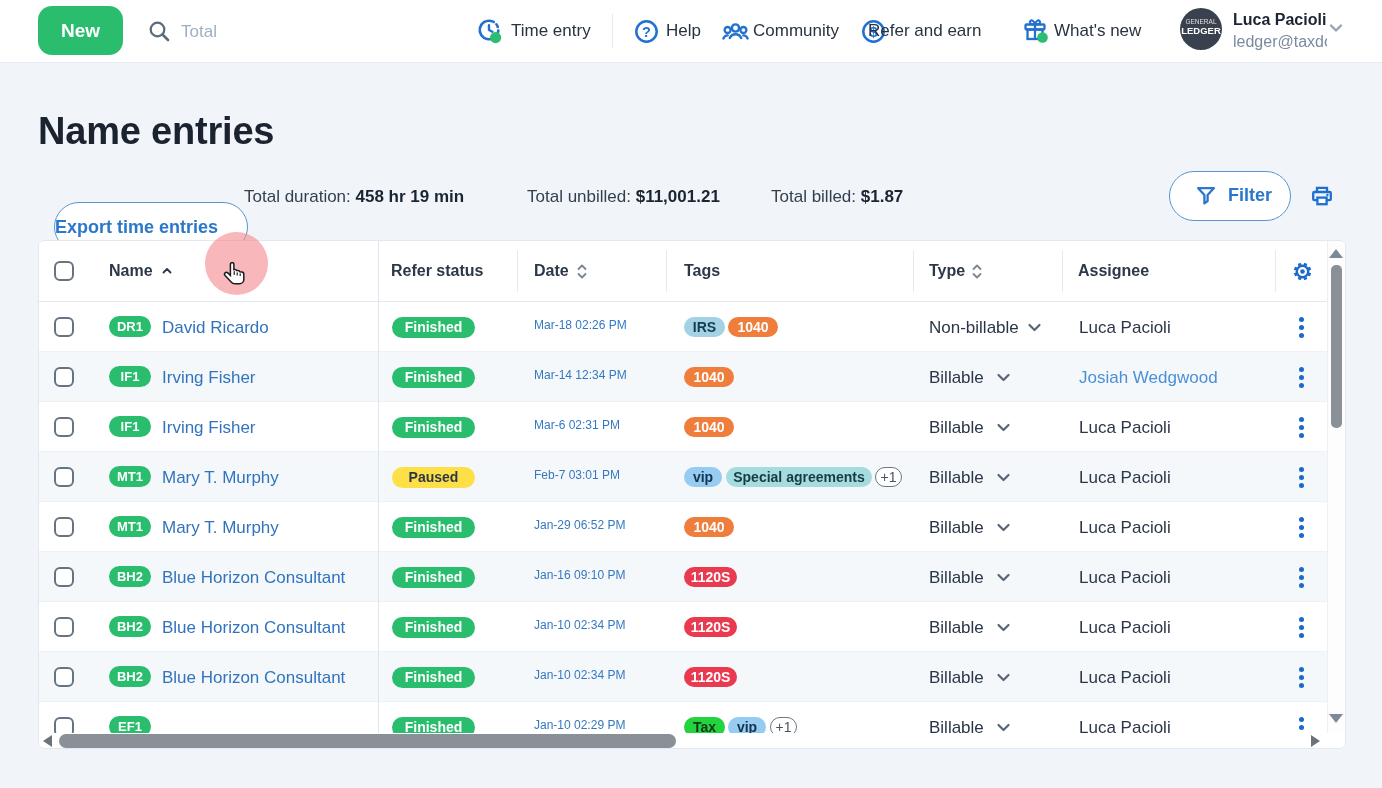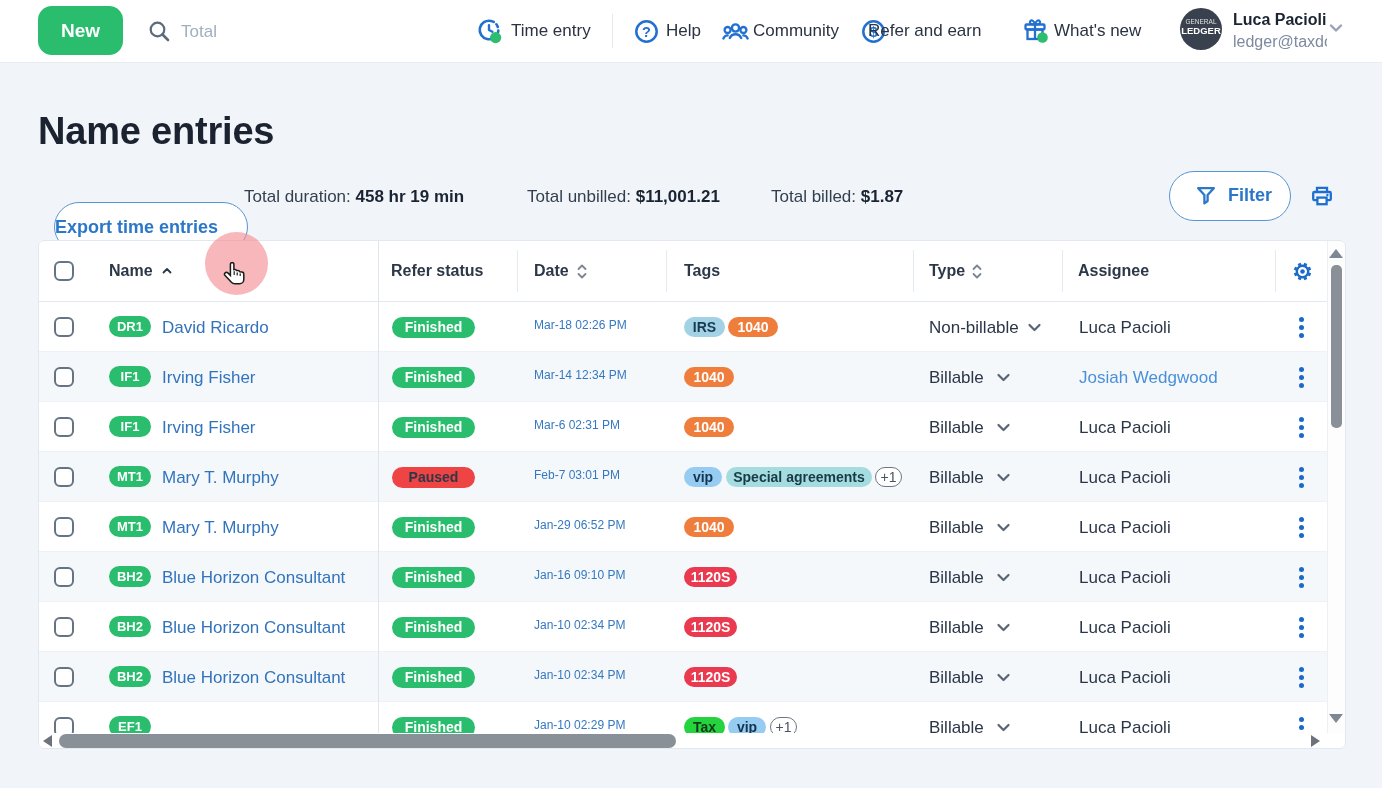--- a/index.html
+++ b/index.html
@@ -28,21 +28,21 @@
 #thead { position:absolute; left:0; top:0; width:1308px; height:62px; background:#fff; border-bottom:1px solid #e2e8f0; z-index:5; }
 .th { position:absolute; font-size:16px; font-weight:bold; color:#2c3848; top:22px; }
 .hdiv { position:absolute; top:10px; height:42px; width:1px; background:#e5eaf0; }
 .coldiv { position:absolute; left:340px; top:0; width:1px; height:493px; background:#dfe5ec; z-index:6; }
 .row { position:absolute; left:0; width:1289px; height:50px; border-bottom:1px solid #eef2f6; background:#fff; }
 .row.alt { background:#f5f8fb; }
 .cb { position:absolute; left:16px; width:20px; height:20px; border:2px solid #667383; border-radius:6px; background:#fff; }
 .ava { position:absolute; left:71px; width:42px; height:21px; border-radius:11px; background:#2abd6e; color:#fff; font-size:13px; font-weight:bold; text-align:center; line-height:21px; }
 .nm { position:absolute; left:124px; font-size:17px; color:#3173bd; }
 .badge { position:absolute; left:354px; width:83px; height:21px; border-radius:11px; background:#2abd6e; color:#fff; font-size:14px; font-weight:bold; text-align:center; line-height:21px; }
-.badge.paused { background:#ef4444; color:#2d3748; }
+.badge.paused { background:#fde047; color:#2d3748; }
 .dt { position:absolute; left:496px; font-size:12px; color:#3578c0; }
 .tag { position:absolute; height:20px; border-radius:10px; font-size:14px; font-weight:bold; text-align:center; line-height:20px; }
 .t-irs { background:#a3d2e4; color:#173a52; }
 .t-1040 { background:#ef7e3d; color:#fff; }
 .t-1120 { background:#e93a50; color:#fff; }
 .t-vip { background:#97ccf2; color:#14334e; }
 .t-sa { background:#a5dce0; color:#173a44; }
 .t-tax { background:#25d33e; color:#113a18; }
 .t-plus { background:#fff; border:1px solid #6d7684; color:#495362; font-weight:normal; line-height:18px; box-sizing:border-box; }
 .ty { position:absolute; left:891px; font-size:17px; color:#2b3648; }

